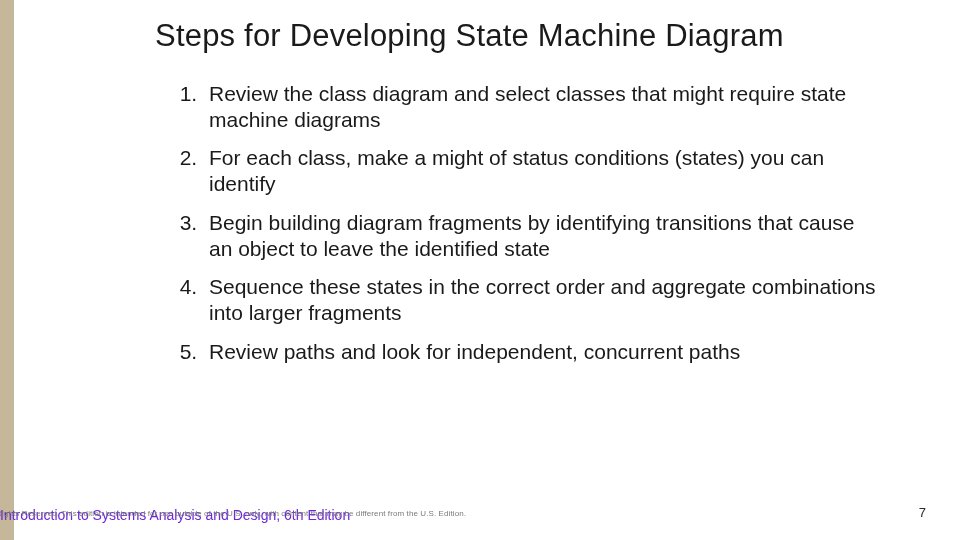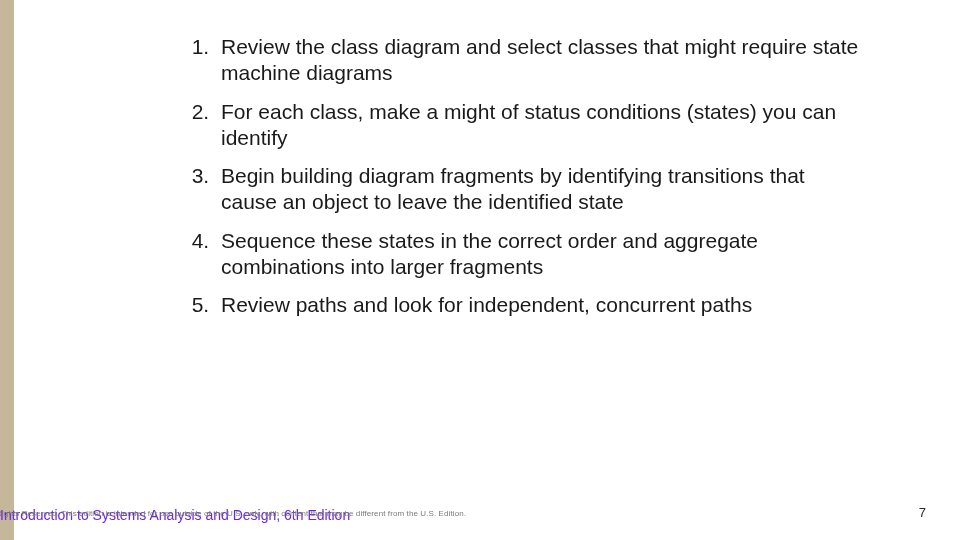--- a/index.html
+++ b/index.html
@@ -28,21 +28,21 @@
     top: 18px;
   }
   .title {
     font-size: 31px;
     font-weight: 400;
     line-height: 1.18;
     margin: 0 0 26px 0;
     letter-spacing: 0.2px;
   }
   ol.steps {
-    margin: 16px;
+    margin: 4px;
     padding: 0 0 0 44px;
     list-style: decimal;
     font-size: 21px;
     line-height: 1.25;
   }
   ol.steps li {
     margin-bottom: 12px;
     padding-left: 6px;
   }
   .footer-area {
@@ -80,20 +80,21 @@
     font-size: 13px;
     color: #2a2a2a;
   }
 </style>
 </head>
 <body>
 
 <div class="sidebar-accent"></div>
 
 <div class="content">
+  <h1 class="title">Steps for Developing State Machine Diagram</h1>
   <ol class="steps">
     <li>Review the class diagram and select classes that might require state machine diagrams</li>
     <li>For each class, make a might of status conditions (states) you can identify</li>
     <li>Begin building diagram fragments by identifying transitions that cause an object to leave the identified state</li>
     <li>Sequence these states in the correct order and aggregate combinations into larger fragments</li>
     <li>Review paths and look for independent, concurrent paths</li>
   </ol>
 </div>
 
 <div class="footer-area">

